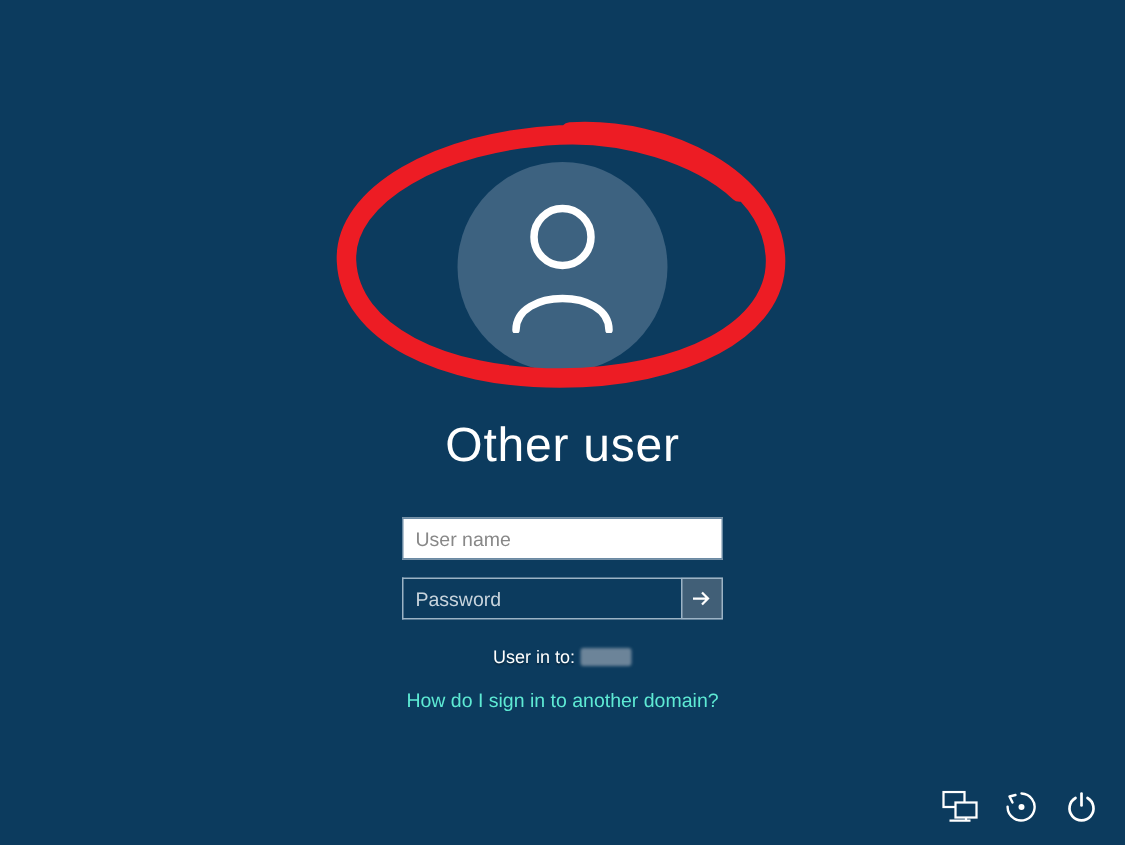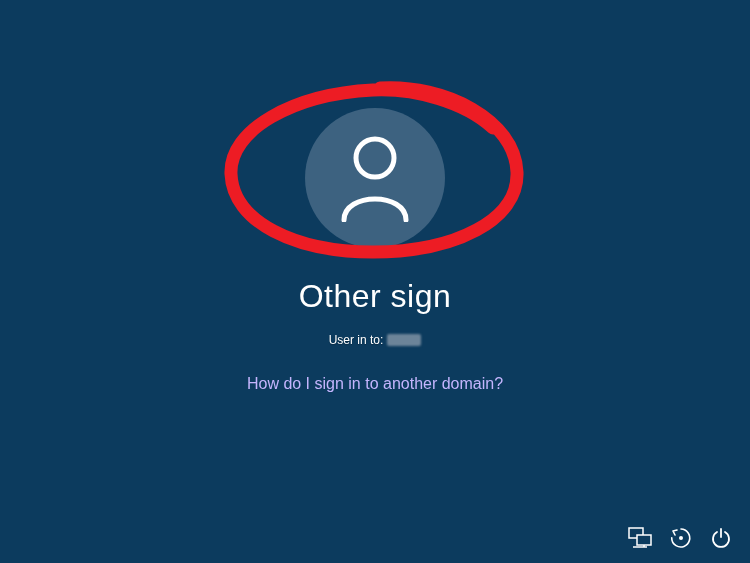--- a/index.html
+++ b/index.html
@@ -118,23 +118,23 @@
     }
     .domain-blur {
       display: inline-block;
       width: 34px;
       height: 12px;
       background: #6c8499;
       border-radius: 2px;
       filter: blur(1px);
     }
     .another-domain {
-      margin-top: 28px;
-      font-size: 16px;
-      color: #c4b5fd;
+      margin-top: 14px;
+      font-size: 13px;
+      color: #5eead4;
       cursor: pointer;
     }
     .bottom-icons {
       position: absolute;
       right: 18px;
       bottom: 14px;
       display: flex;
       gap: 18px;
       align-items: center;
     }
@@ -159,22 +159,34 @@
                C 200 8, 250 22, 278 48" fill="none" stroke="#ed1c24" stroke-width="13" stroke-linecap="round"></path>
     </svg>
     <div class="avatar-circle">
       <svg width="78" height="88" viewBox="0 0 78 88">
         <circle cx="39" cy="24" r="19" fill="none" stroke="#ffffff" stroke-width="5"></circle>
         <path d="M 8 86 C 8 58, 70 58, 70 86" fill="none" stroke="#ffffff" stroke-width="5" stroke-linecap="round"></path>
       </svg>
     </div>
   </div>
 
-  <div class="title">Other sign</div>
-
+  <div class="title">Other user</div>
+
+  <div class="input-group">
+    <input type="text" class="username-input" placeholder="User name" style="">
+
+    <div class="password-row">
+      <input type="password" class="password-input" placeholder="Password" style="">
+      <div class="submit-btn">
+        <svg width="16" height="16" viewBox="0 0 16 16">
+          <path d="M 2 8 L 12 8 M 8 4 L 12 8 L 8 12" fill="none" stroke="#ffffff" stroke-width="1.5"></path>
+        </svg>
+      </div>
+    </div>
+  </div>
 
   <div class="sign-in-to">
     <span>User in to:</span>
     <span class="domain-blur"></span>
   </div>
 
   <div class="another-domain">How do I sign in to another domain?</div>
 </div>
 
 <div class="bottom-icons">

